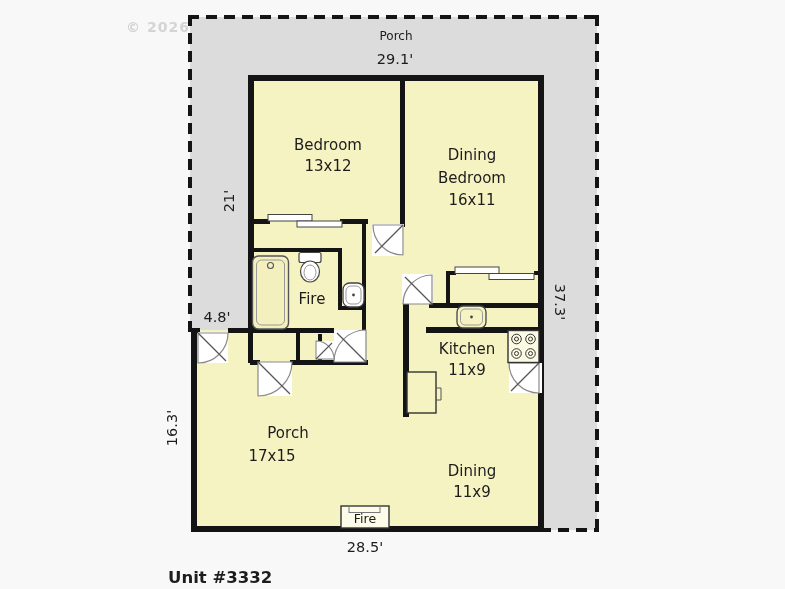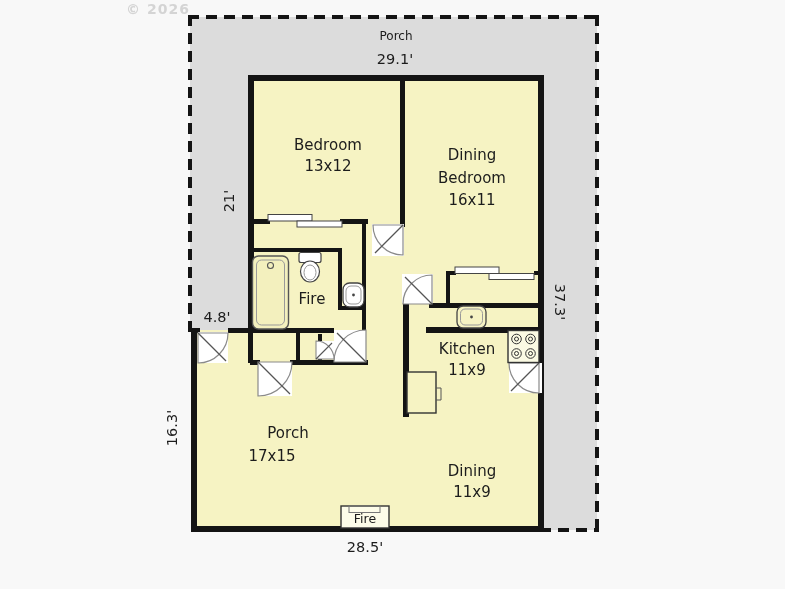--- a/index.html
+++ b/index.html
@@ -161,21 +161,21 @@
       <rect x="407" y="372" width="29" height="41" fill="#f6f3c3" stroke="#333" stroke-width="1.4"></rect>
       <path d="M436 388 h5 v12 h-5" fill="none" stroke="#555" stroke-width="1"></path>
     </g>
 
     <g>
       <rect x="341" y="506" width="48" height="22" fill="#fdfce9" stroke="#333" stroke-width="1.4"></rect>
       <rect x="349" y="506" width="31" height="6.5" fill="none" stroke="#777" stroke-width="1"></rect>
     </g>
   </svg>
 
-  <div class="lbl wm" style="left:158px;top:9px">© 2026</div>
+  <div class="lbl wm" style="left:158px;top:27px">© 2026</div>
 
   <div class="lbl porch-t" style="left:396px;top:36px">Porch</div>
   <div class="lbl dim" style="left:395px;top:59px">29.1'</div>
   <div class="lbl dim r-up" style="left:229px;top:201px">21'</div>
   <div class="lbl dim" style="left:217px;top:317px">4.8'</div>
   <div class="lbl dim r-up" style="left:172px;top:428px">16.3'</div>
   <div class="lbl dim r-dn" style="left:560px;top:302px">37.3'</div>
   <div class="lbl dim" style="left:365px;top:547px">28.5'</div>
 
   <div class="lbl" style="left:328px;top:145px">Bedroom</div>
@@ -191,13 +191,14 @@
   <div class="lbl" style="left:467px;top:370px">11x9</div>
 
   <div class="lbl" style="left:288px;top:433px">Porch</div>
   <div class="lbl" style="left:272px;top:456px">17x15</div>
 
   <div class="lbl" style="left:472px;top:471px">Dining</div>
   <div class="lbl" style="left:472px;top:492px">11x9</div>
 
   <div class="lbl fire-t" style="left:365px;top:519px">Fire</div>
 
+  <div class="title" style="left:168px;top:577px">Unit #3332</div>
 </div>
 
 </body></html>

